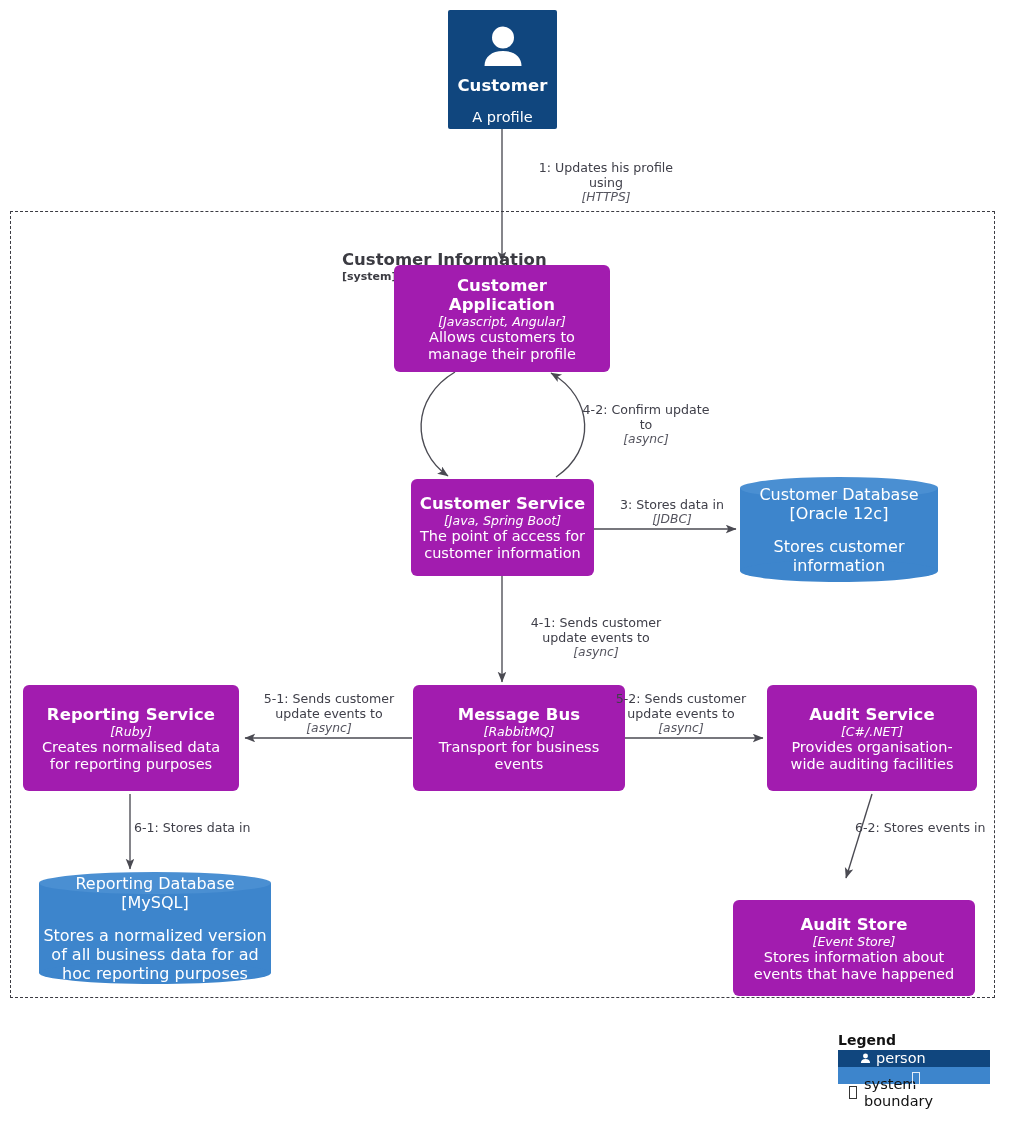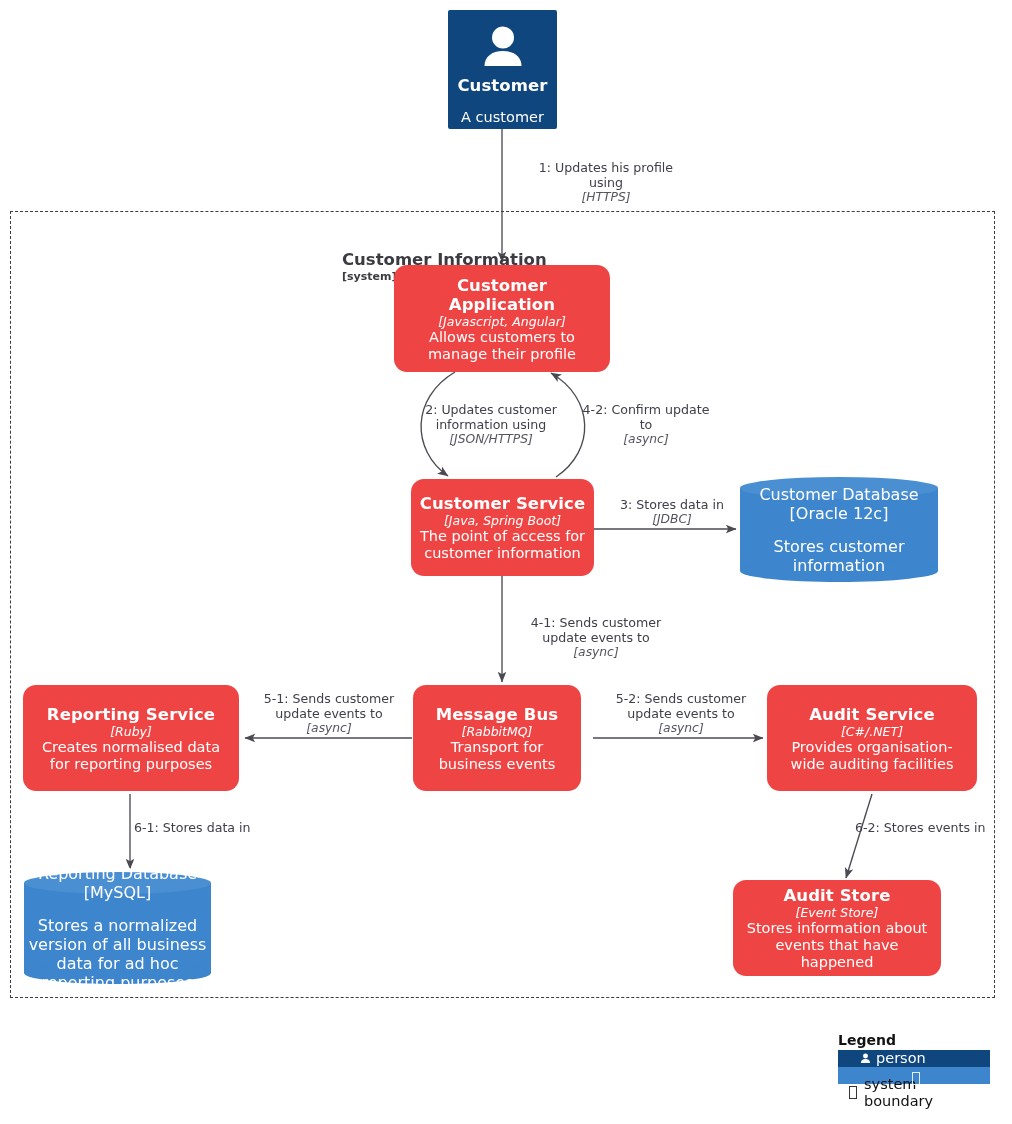--- a/index.html
+++ b/index.html
@@ -59,22 +59,22 @@
     background: #10467e;
     border-radius: 2px;
     padding-top: 16px;
   }
   .person .title { margin-top: 2px; }
   .person .desc { margin-top: 14px; }
   .person-icon { display: block; margin: 0 auto 4px auto; }
 
   
   .container-box {
-    background: #ef4444;
-    border-radius: 13px;
+    background: #a21caf;
+    border-radius: 6px;
     padding: 9px 8px 8px 8px;
     justify-content: center;
   }
   .container-box .desc { margin-top: 0; }
 
   
   .cyl {
     position: absolute;
   }
   .cyl .cyl-body {
@@ -229,21 +229,21 @@
   </div>
 
   <div class="node person" style="left:448px; top:10px; width:109px; height:119px;">
     <span class="person-icon">
       <svg width="44" height="40" viewBox="0 0 44 40">
         <circle cx="22" cy="11.5" r="11" fill="#ffffff"></circle>
         <path d="M22 25 C10.5 25 3.5 31 3.5 40 L40.5 40 C40.5 31 33.5 25 22 25 Z" fill="#ffffff"></path>
       </svg>
     </span>
     <div class="title">Customer</div>
-    <div class="desc">A customer</div>
+    <div class="desc">A profile</div>
   </div>
 
   <div class="node container-box" style="left:394px; top:265px; width:216px; height:107px;">
     <div class="title">Customer Application</div>
     <div class="tech">[Javascript, Angular]</div>
     <div class="desc">Allows customers to manage their profile</div>
   </div>
 
   <div class="node container-box" style="left:411px; top:479px; width:183px; height:97px;">
     <div class="title">Customer Service</div>
@@ -255,66 +255,61 @@
     <div class="cyl-body"></div>
     <div class="cyl-bottom"></div>
     <div class="cyl-top"></div>
     <div class="cyl-text">
       <div class="title">Customer Database</div>
       <div class="tech">[Oracle 12c]</div>
       <div class="desc">Stores customer information</div>
     </div>
   </div>
 
-  <div class="node container-box" style="left:413px; top:685px; width:168px; height:106px;">
+  <div class="node container-box" style="left:413px; top:685px; width:212px; height:106px;">
     <div class="title">Message Bus</div>
     <div class="tech">[RabbitMQ]</div>
     <div class="desc">Transport for business events</div>
   </div>
 
   <div class="node container-box" style="left:23px; top:685px; width:216px; height:106px;">
     <div class="title">Reporting Service</div>
     <div class="tech">[Ruby]</div>
     <div class="desc">Creates normalised data for reporting purposes</div>
   </div>
 
   <div class="node container-box" style="left:767px; top:685px; width:210px; height:106px;">
     <div class="title">Audit Service</div>
     <div class="tech">[C#/.NET]</div>
     <div class="desc">Provides organisation-wide auditing facilities</div>
   </div>
 
-  <div class="cyl" style="left:24px; top:872px; width:187px; height:112px;">
+  <div class="cyl" style="left:39px; top:872px; width:232px; height:112px;">
     <div class="cyl-body"></div>
     <div class="cyl-bottom"></div>
     <div class="cyl-top"></div>
     <div class="cyl-text">
       <div class="title">Reporting Database</div>
       <div class="tech">[MySQL]</div>
       <div class="desc">Stores a normalized version of all business data for ad hoc reporting purposes</div>
     </div>
   </div>
 
-  <div class="node container-box" style="left:733px; top:880px; width:208px; height:96px;">
+  <div class="node container-box" style="left:733px; top:900px; width:242px; height:96px;">
     <div class="title">Audit Store</div>
     <div class="tech">[Event Store]</div>
     <div class="desc">Stores information about events that have happened</div>
   </div>
 
   <div class="edge-label" style="left:506px; top:160px; width:200px;">
     <div class="l1">1: Updates his profile
 using</div>
     <div class="l2">[HTTPS]</div>
   </div>
 
-  <div class="edge-label" style="left:401px; top:402px; width:180px; text-align:center;">
-    <div class="l1">2: Updates customer
-information using</div>
-    <div class="l2">[JSON/HTTPS]</div>
-  </div>
 
   <div class="edge-label" style="left:560px; top:402px; width:172px; text-align:center;">
     <div class="l1">4-2: Confirm update
 to</div>
     <div class="l2">[async]</div>
   </div>
 
   <div class="edge-label" style="left:600px; top:497px; width:144px;">
     <div class="l1">3: Stores data in</div>
     <div class="l2">[JDBC]</div>

